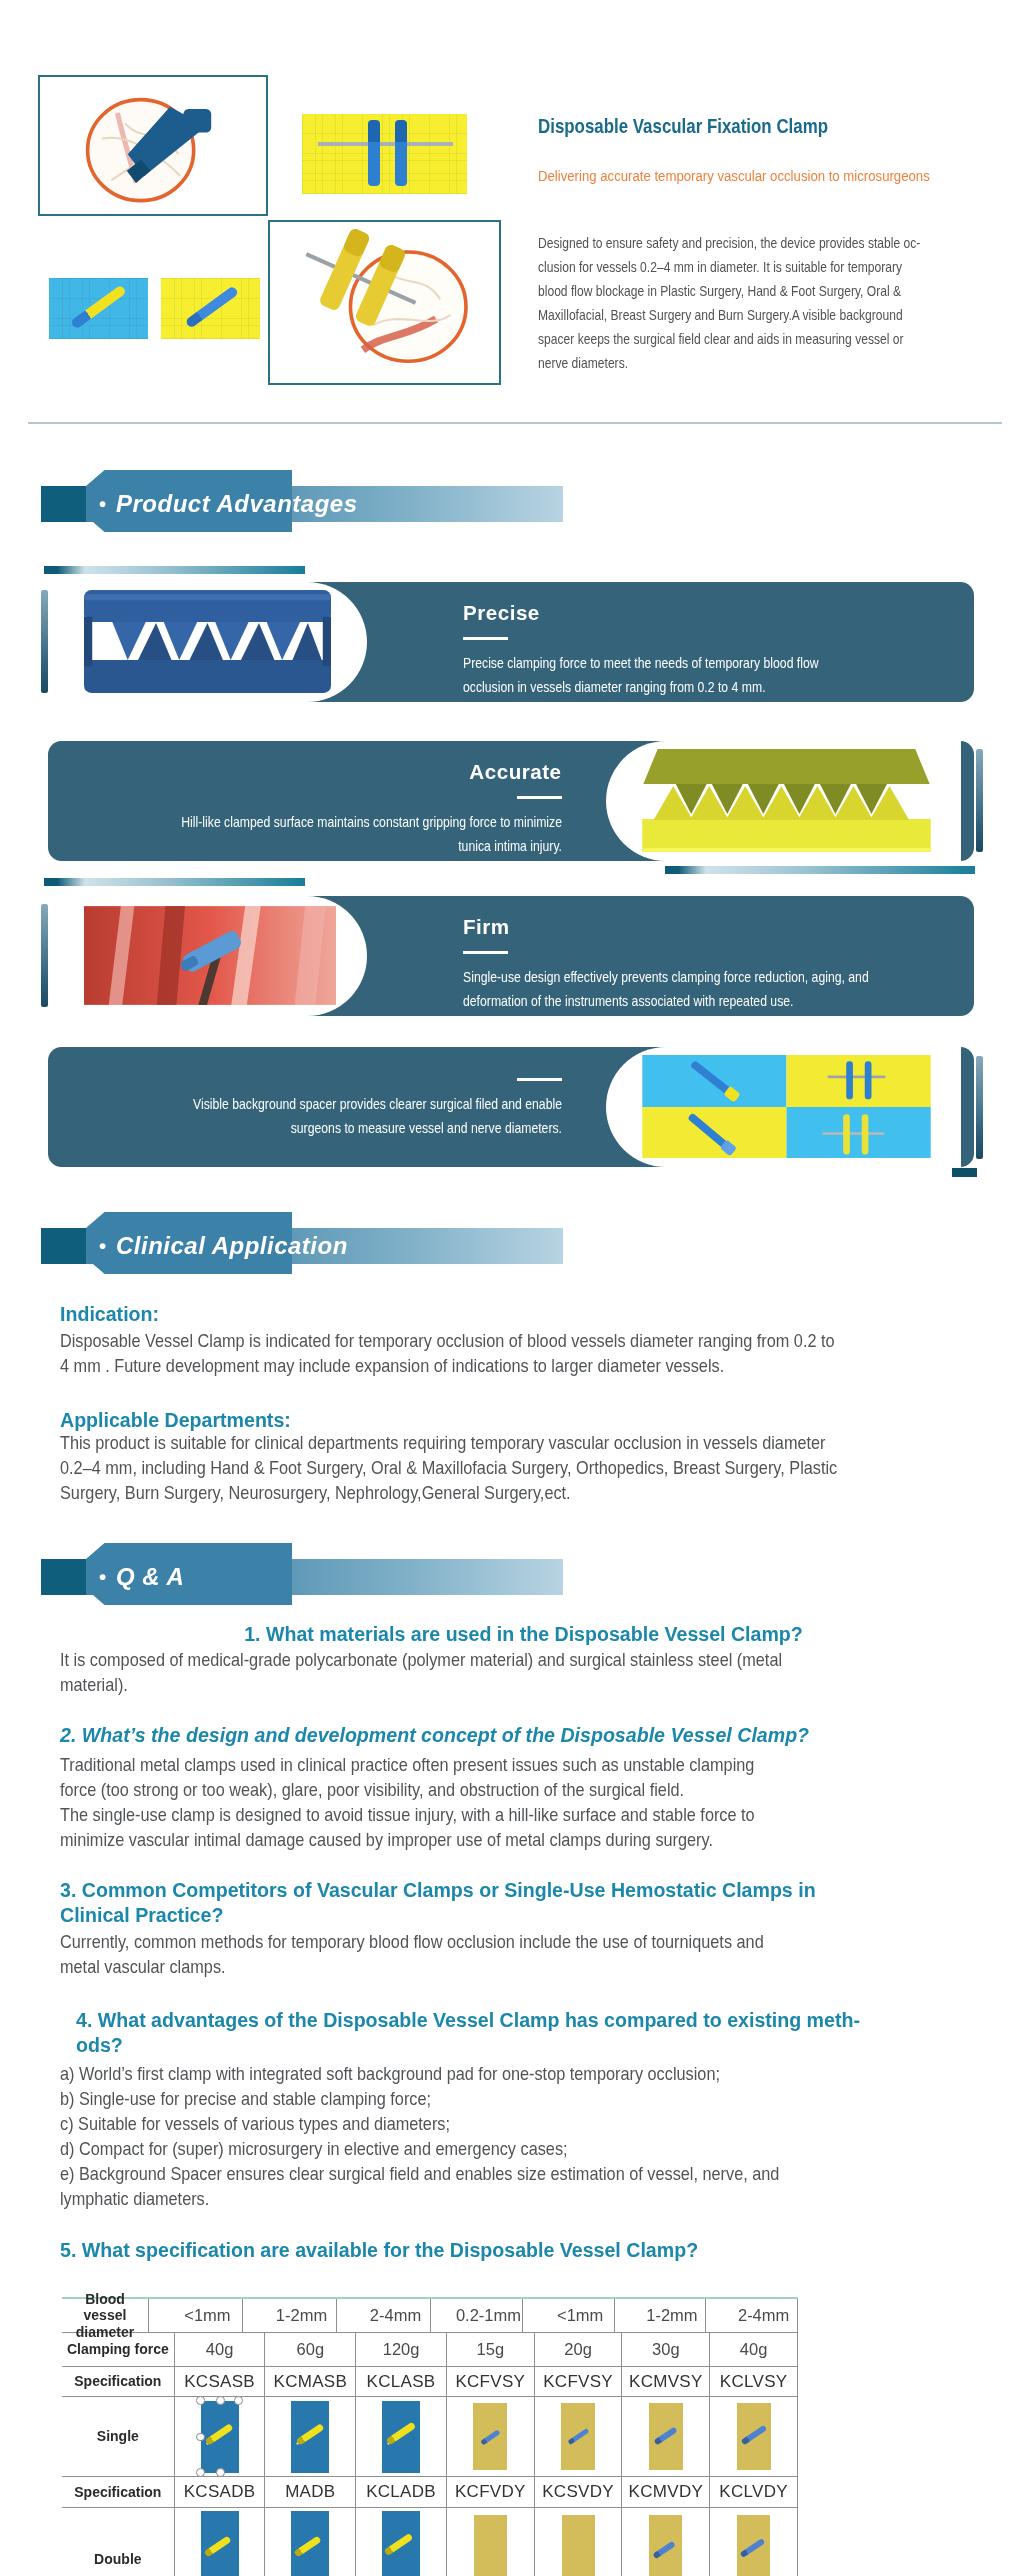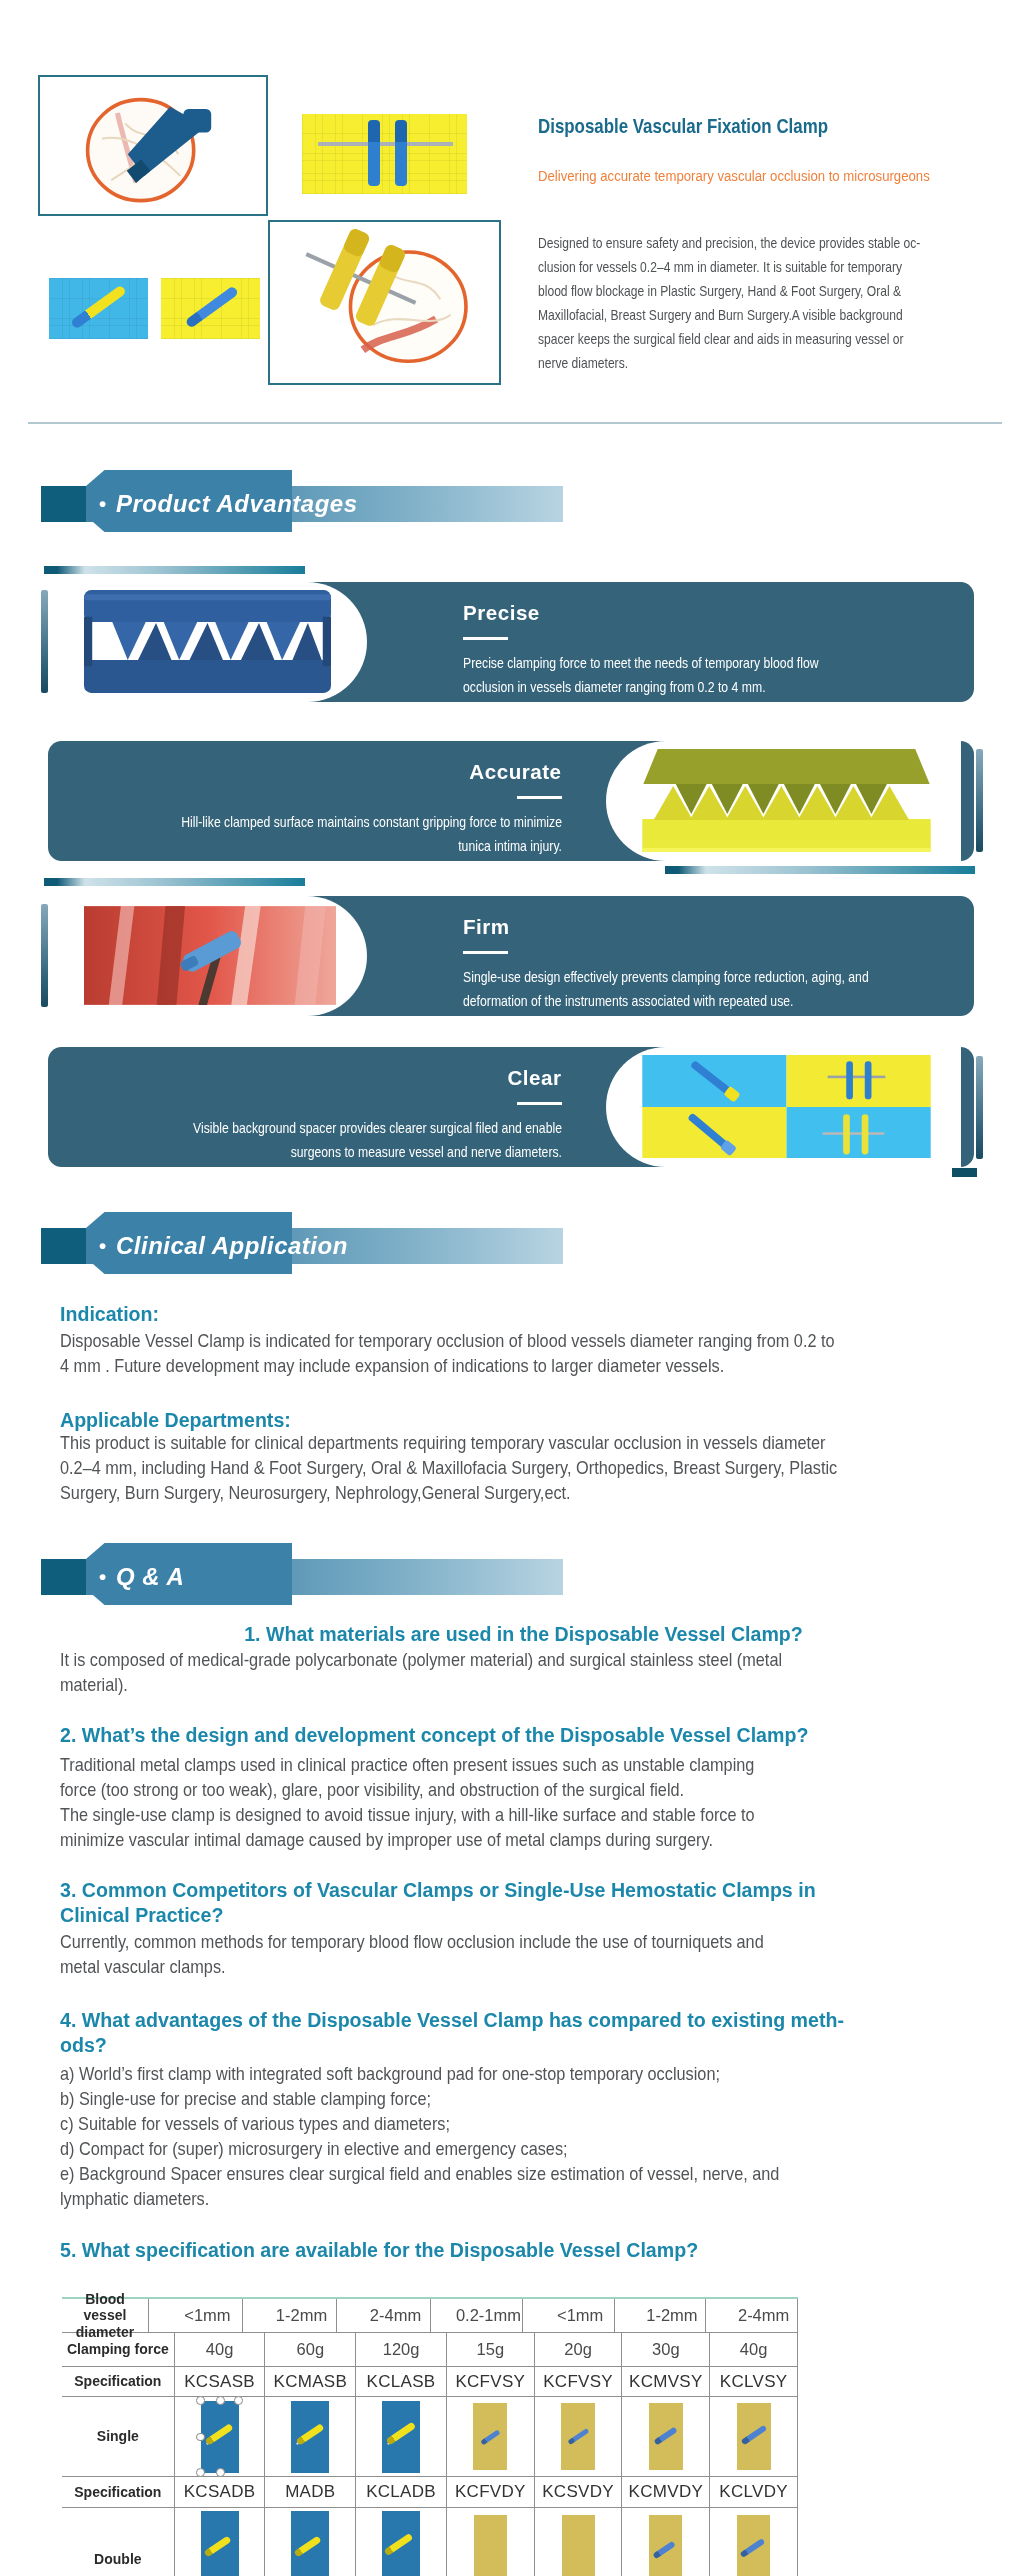--- a/index.html
+++ b/index.html
@@ -262,21 +262,20 @@
         <g transform="rotate(40 130 150)">
             <rect x="80" y="142" width="100" height="15" rx="7" fill="#2f7fd2"></rect>
             <rect x="165" y="139" width="26" height="21" rx="6" fill="#5fa0e8"></rect>
           </g>
         <rect x="350" y="150" width="120" height="5" fill="#b9b9b9"></rect>
         <rect x="390" y="115" width="13" height="78" rx="6" fill="#e8e23a"></rect>
         <rect x="426" y="115" width="13" height="78" rx="6" fill="#e8e23a"></rect>
       </svg>
     </div>
     <div class="ctxt ctxt-r">
-      <div class="ctitle">Clear</div>
       <div class="cline"></div>
       <div class="cbody pre">Visible background spacer provides clearer surgical filed and enable
 surgeons to measure vessel and nerve diameters.</div>
     </div>
   </div>
 
   <div class="banner" style="top:1212px;">
     <div class="band"></div>
     <div class="cap"></div>
     <div class="box"></div>
@@ -301,32 +300,32 @@
     <div class="lbl">
         <span class="dot">•</span>
         <span>Q &amp; A</span>
       </div>
   </div>
 
   <div class="sechead pre" style="top:1622px;width:927px;text-align:center;">1. What materials are used in the Disposable Vessel Clamp?</div>
   <div class="bodytext pre" style="top:1647px;">It is composed of medical-grade polycarbonate (polymer material) and surgical stainless steel (metal
 material).</div>
 
-  <div class="sechead pre" style="top:1723px;width:927px;">2. What’s the design and development concept of the Disposable Vessel Clamp?</div>
+  <div class="sechead pre" style="top:1723px;width:927px;font-style:italic;">2. What’s the design and development concept of the Disposable Vessel Clamp?</div>
   <div class="bodytext pre" style="top:1752px;">Traditional metal clamps used in clinical practice often present issues such as unstable clamping
 force (too strong or too weak), glare, poor visibility, and obstruction of the surgical field.
 The single-use clamp is designed to avoid tissue injury, with a hill-like surface and stable force to
 minimize vascular intimal damage  caused by improper use of metal clamps during surgery.</div>
 
   <div class="sechead pre" style="top:1878px;width:927px;">3. Common Competitors of Vascular Clamps or Single-Use Hemostatic Clamps in
 Clinical Practice?</div>
   <div class="bodytext pre" style="top:1929px;">Currently, common methods for temporary blood flow occlusion include the use of tourniquets and
 metal vascular clamps.</div>
 
-  <div class="sechead pre" style="top:2008px;width:927px;">4. What advantages of the Disposable Vessel Clamp has compared to existing meth-
+  <div class="sechead pre" style="top:2008px;width:927px;margin-left:16px;">4. What advantages of the Disposable Vessel Clamp has compared to existing meth-
 ods?</div>
   <div class="bodytext pre" style="top:2061px;">a) World’s first clamp with integrated soft background pad for one-stop temporary occlusion;
 b) Single-use for precise and stable clamping force;
 c) Suitable for vessels of various types and diameters;
 d) Compact for (super) microsurgery in elective and emergency cases;
 e) Background Spacer ensures clear surgical field and enables size estimation of  vessel, nerve, and
 lymphatic diameters.</div>
 
   <div class="sechead pre" style="top:2238px;width:927px;">5. What specification are available for the Disposable Vessel Clamp?</div>
 

